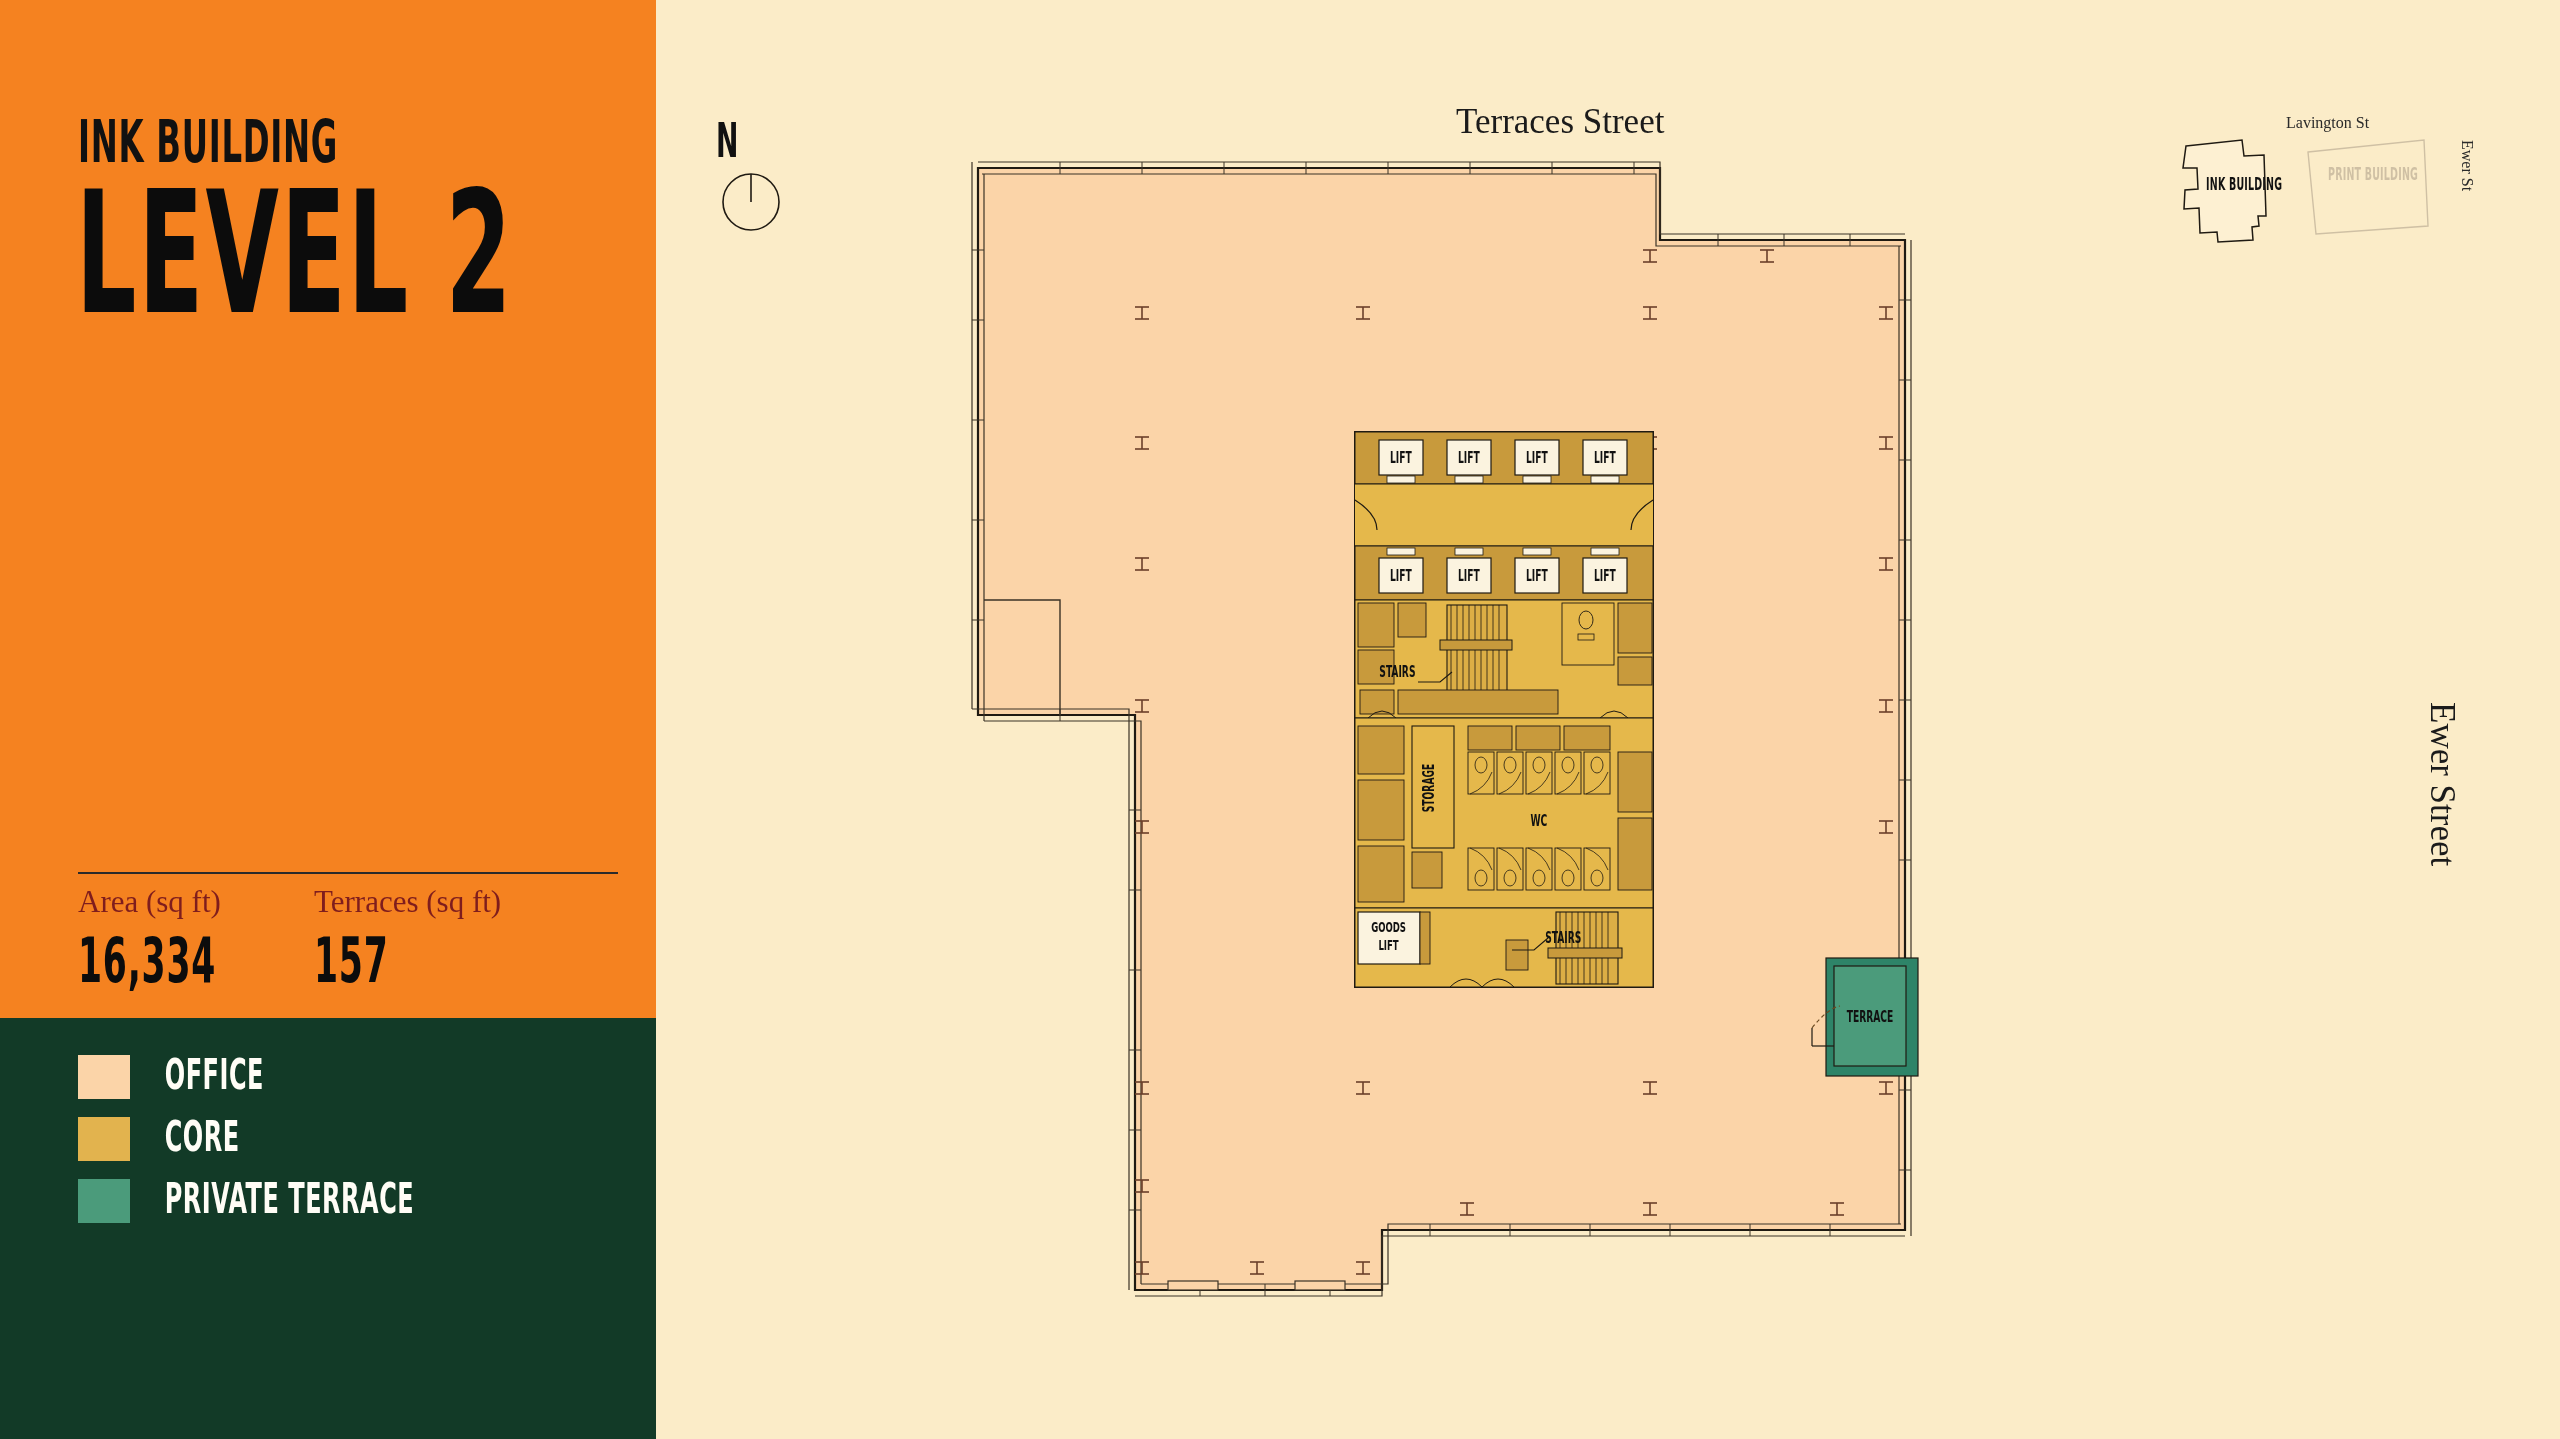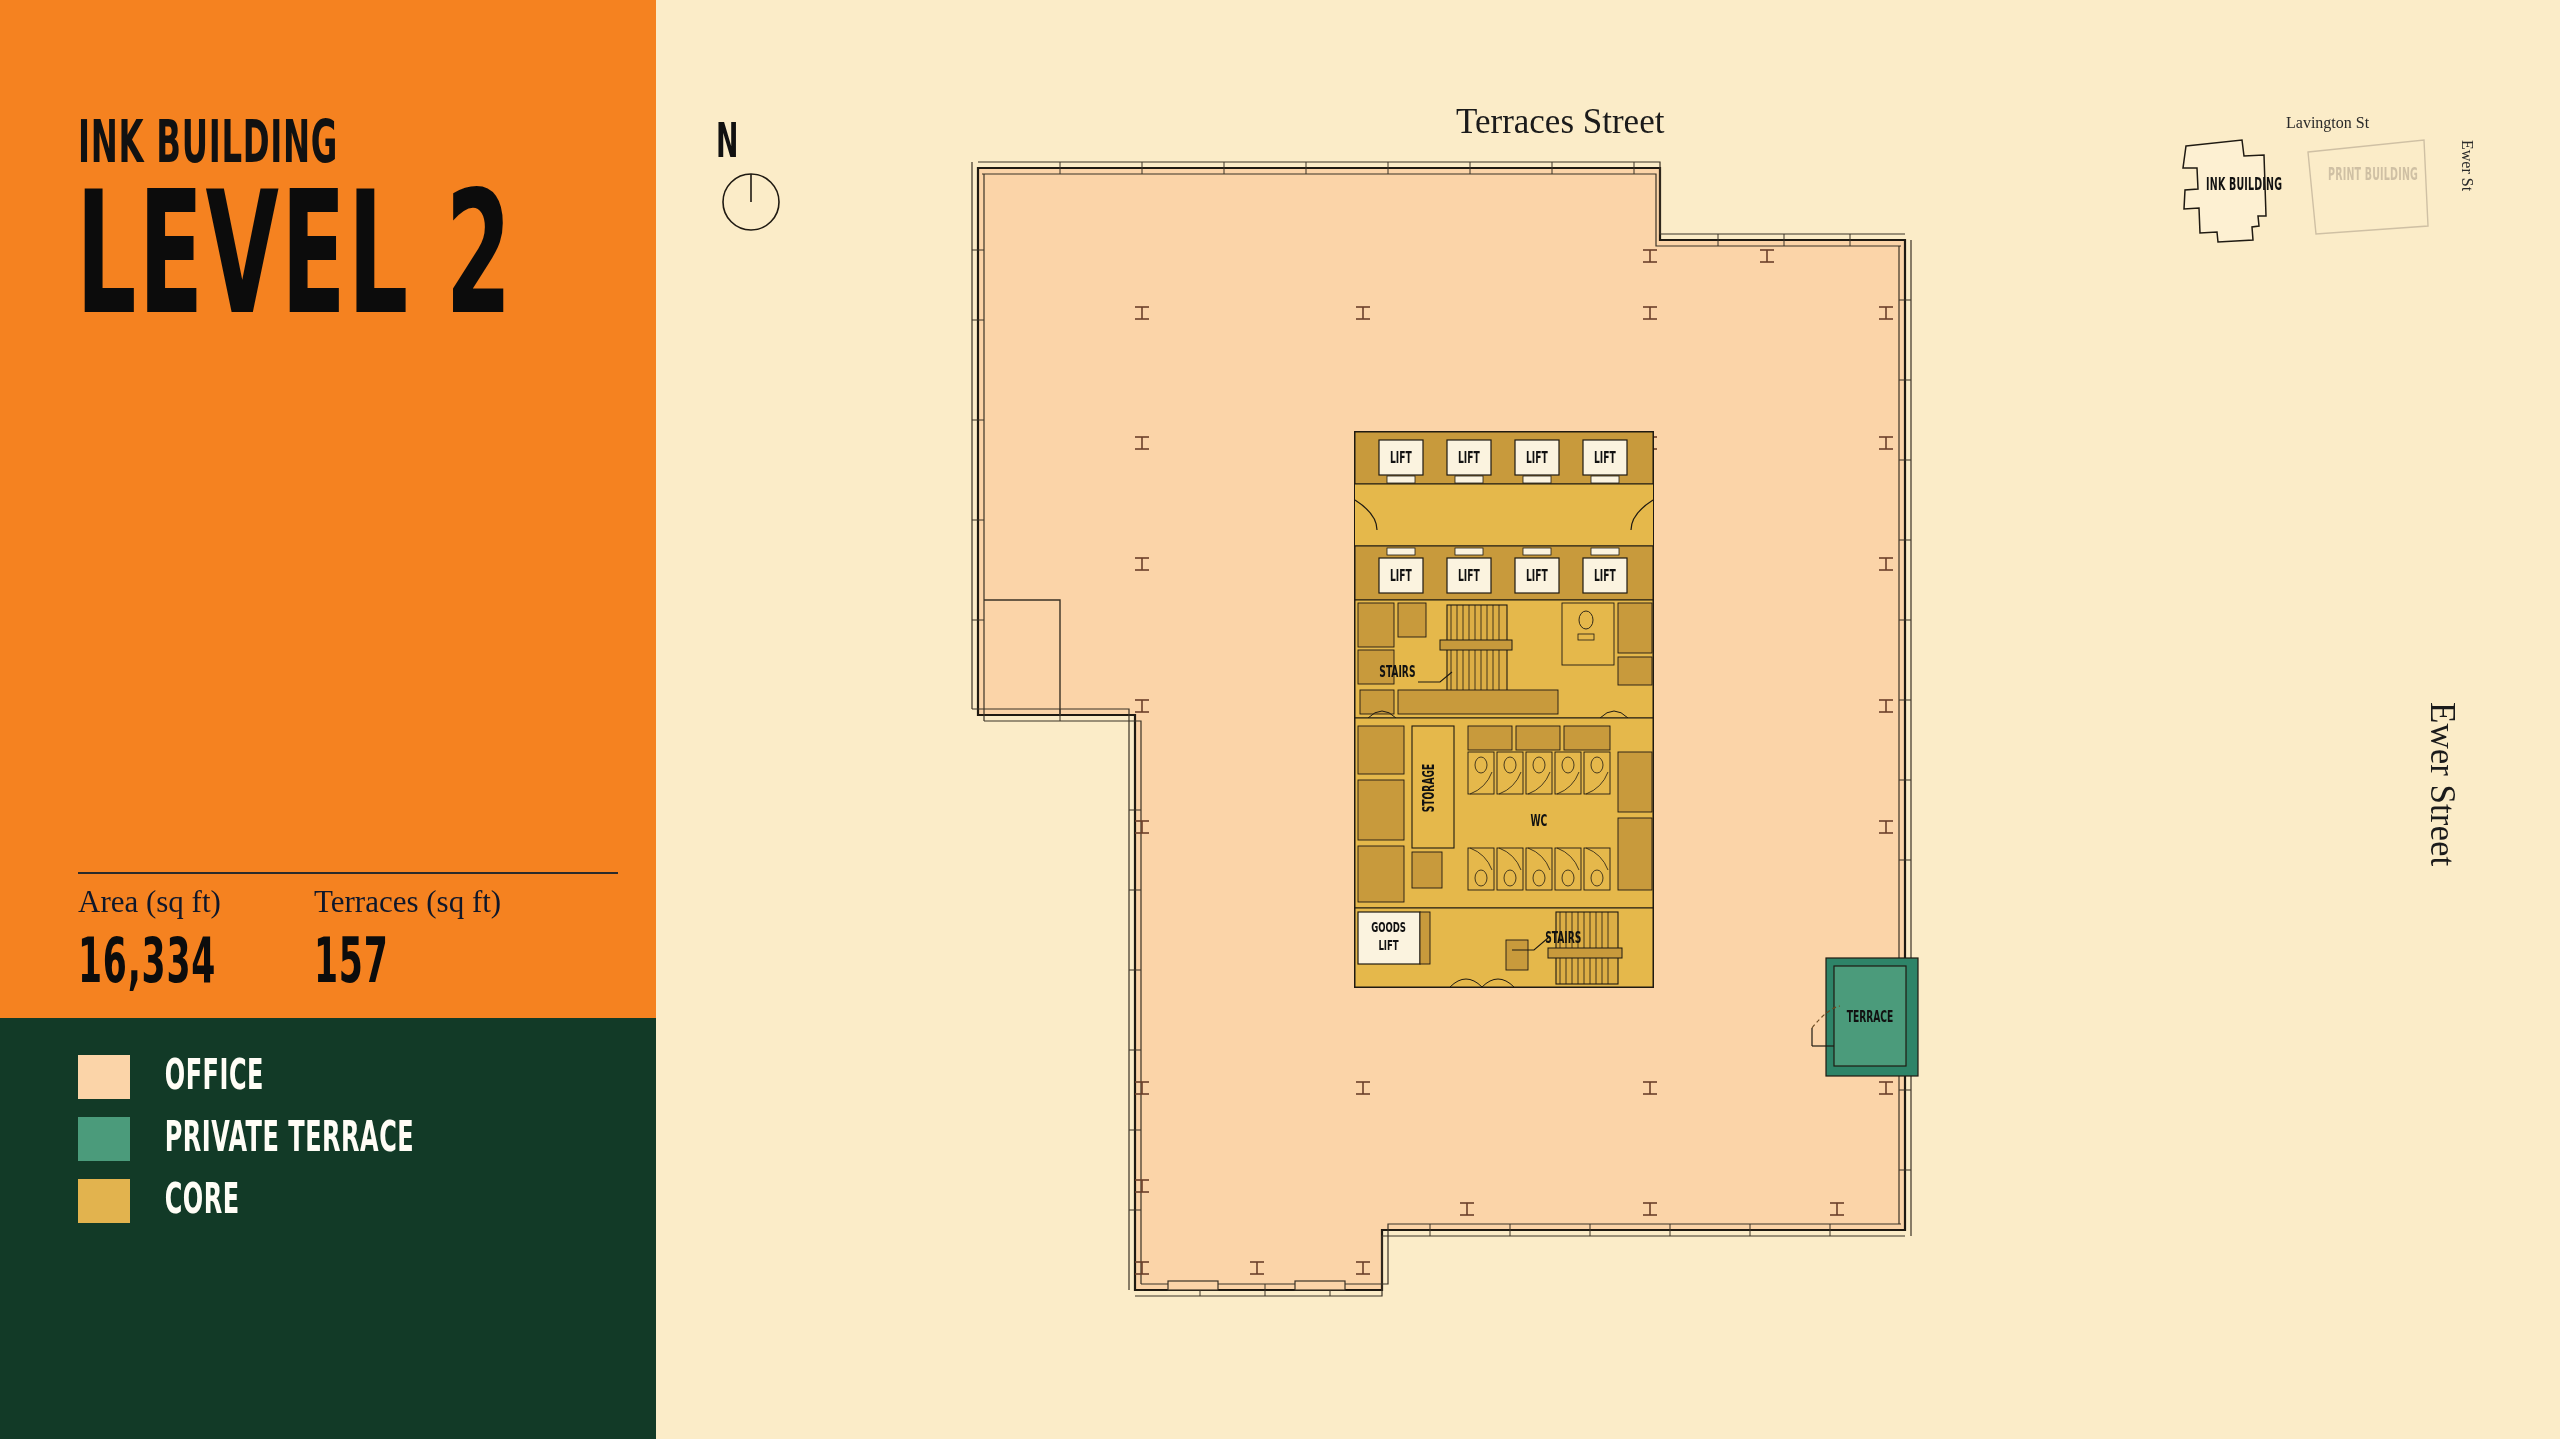--- a/index.html
+++ b/index.html
@@ -41,21 +41,21 @@
 
   #stats-rule {
     position:absolute; left:78px; top:872px; width:540px; height:2px;
     background:#2a2a2a;
   }
   .stat { position:absolute; top:884px; }
   #stat-area { left:78px; }
   #stat-terr { left:314px; }
   .stat-label {
     font-family:"Liberation Serif","DejaVu Serif", serif;
-    font-size:31px; color:#0f172a; white-space:nowrap;
+    font-size:31px; color:#7f1d1d; white-space:nowrap;
   }
   .stat-value {
     font-size:62px; color:#0c0c0c; margin-top:4px;
   }
 
   
   #legend { position:absolute; left:78px; top:1055px; }
   .legend-row { display:flex; align-items:flex-end; height:44px; margin-bottom:18px; }
   .legend-swatch { width:52px; height:44px; flex:0 0 52px; }
   .legend-label {
@@ -123,26 +123,26 @@
   </div>
 
   <div id="sidebar-bottom"></div>
 
   <div id="legend">
     <div class="legend-row">
       <span class="legend-swatch" style="background:#FBD4A8"></span>
       <span class="legend-label cond">OFFICE</span>
     </div>
     <div class="legend-row">
+      <span class="legend-swatch" style="background:#E2B34E"></span>
+      <span class="legend-label cond">CORE</span>
+    </div>
+    <div class="legend-row">
       <span class="legend-swatch" style="background:#4B9B7B"></span>
       <span class="legend-label cond">PRIVATE TERRACE</span>
-    </div>
-    <div class="legend-row">
-      <span class="legend-swatch" style="background:#E2B34E"></span>
-      <span class="legend-label cond">CORE</span>
     </div>
   </div>
 </div>
 
 <div id="north">
   <div id="north-letter" class="cond">N</div>
   <svg id="north-dial" width="70" height="70" viewBox="0 0 70 70">
     <circle cx="35" cy="38" r="28" fill="none" stroke="#1f1a12" stroke-width="1.6"></circle>
     <line x1="35" y1="10" x2="35" y2="38" stroke="#1f1a12" stroke-width="1.6"></line>
   </svg>

